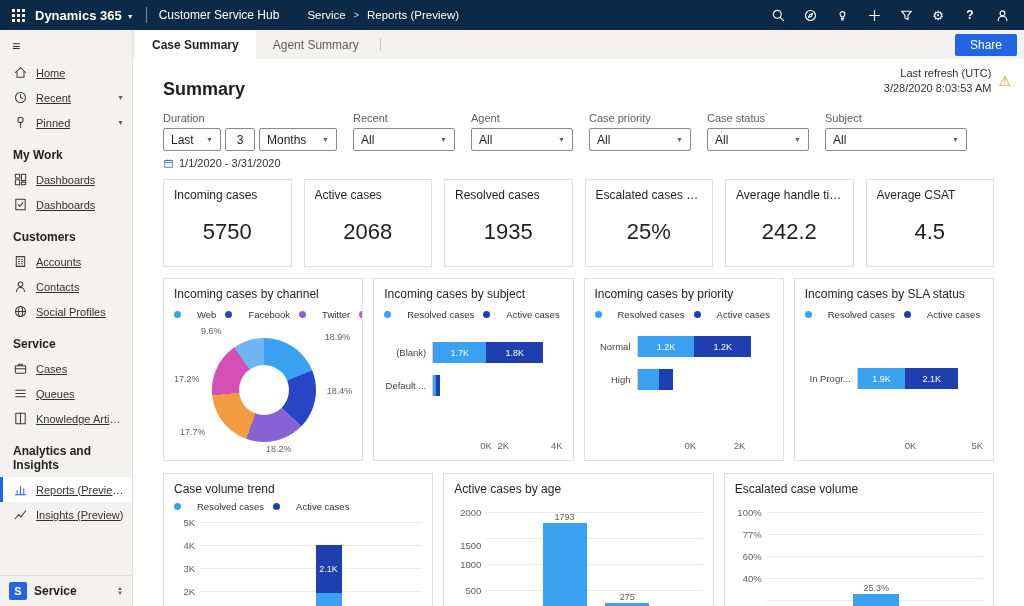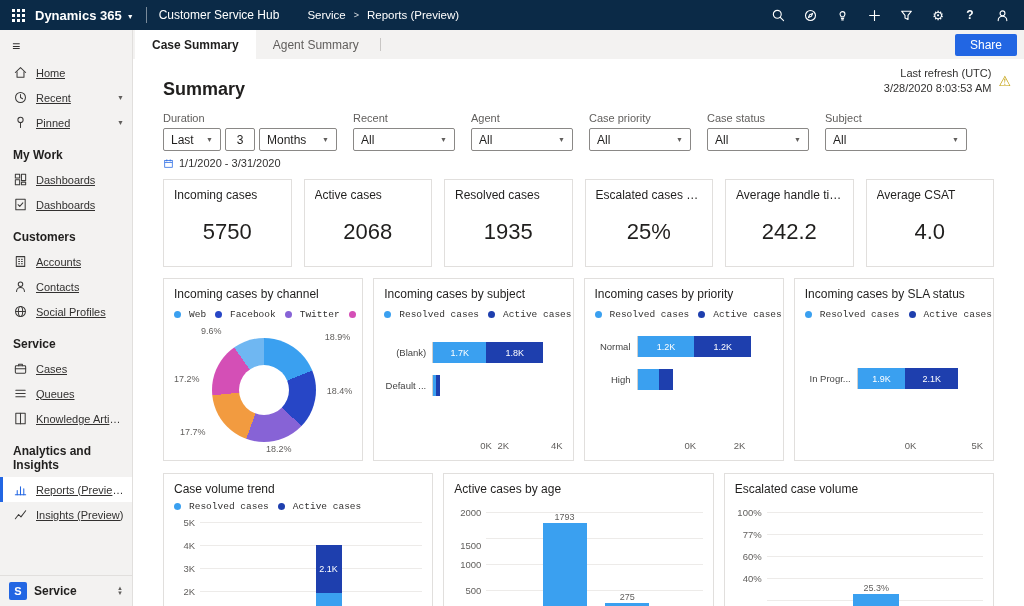--- a/index.html
+++ b/index.html
@@ -66,21 +66,21 @@
 
   .kpis{display:flex;gap:12px;margin-top:10px;}
   .kpi{flex:1;border:1px solid #E1DFDD;background:#fff;height:88px;padding:8px 10px;min-width:0;}
   .kpi .kt{font-size:12px;color:#201F1E;white-space:nowrap;overflow:hidden;text-overflow:ellipsis;}
   .kpi .kv{font-size:22px;text-align:center;margin-top:17px;color:#201F1E;}
 
   .chartrow{display:flex;gap:10px;margin-top:11px;}
   .chart-card{flex:1;border:1px solid #E1DFDD;background:#fff;padding:8px 10px;height:183px;position:relative;min-width:0;overflow:hidden;}
   .chart-title{font-size:12px;color:#201F1E;white-space:nowrap;overflow:hidden;text-overflow:ellipsis;}
   .legend{display:flex;align-items:center;gap:9px;margin-top:8px;}
-  .litem{display:flex;align-items:center;gap:8px;font-size:9.5px;color:#323130;cursor:pointer;white-space:nowrap;font-family:Liberation Mono, monospace;}
+  .litem{display:flex;align-items:center;gap:16px;font-size:9.5px;color:#323130;cursor:pointer;white-space:nowrap;}
   .dot{width:7px;height:7px;border-radius:50%;flex:none;}
   .dot.c-light{background:#3AA0F0;} .dot.c-dark{background:#1E3FAE;}
   .dot.c-web{background:#3AA0F0;} .dot.c-fb{background:#2746C6;} .dot.c-tw{background:#8763D6;} .dot.c-ph{background:#D44FB6;}
 
   
   .donut-area{position:relative;height:132px;margin-top:4px;}
   .donut{position:absolute;left:38px;top:14px;width:104px;height:104px;border-radius:50%;cursor:pointer;
     background:conic-gradient(#3AA0F0 0 68deg,#2746C6 68deg 134deg,#8763D6 134deg 200deg,#F29B40 200deg 264deg,#D44FB6 264deg 325deg,#6FB7F2 325deg 360deg);}
   .donut::after{content:"";position:absolute;inset:27px;background:#fff;border-radius:50%;}
   .pct{position:absolute;font-size:9px;color:#605E5C;}
@@ -400,21 +400,21 @@
         <div class="kpi">
           <div class="kt">Escalated cases (%)</div>
           <div class="kv">25%</div>
         </div>
         <div class="kpi">
           <div class="kt">Average handle time (hrs)</div>
           <div class="kv">242.2</div>
         </div>
         <div class="kpi">
           <div class="kt">Average CSAT</div>
-          <div class="kv">4.0</div>
+          <div class="kv">4.5</div>
         </div>
       </div>
 
       <div class="chartrow">
 
         <div class="chart-card">
           <div class="chart-title">Incoming cases by channel</div>
           <div class="legend">
             <span class="litem">
                 <span class="dot c-web"></span>

